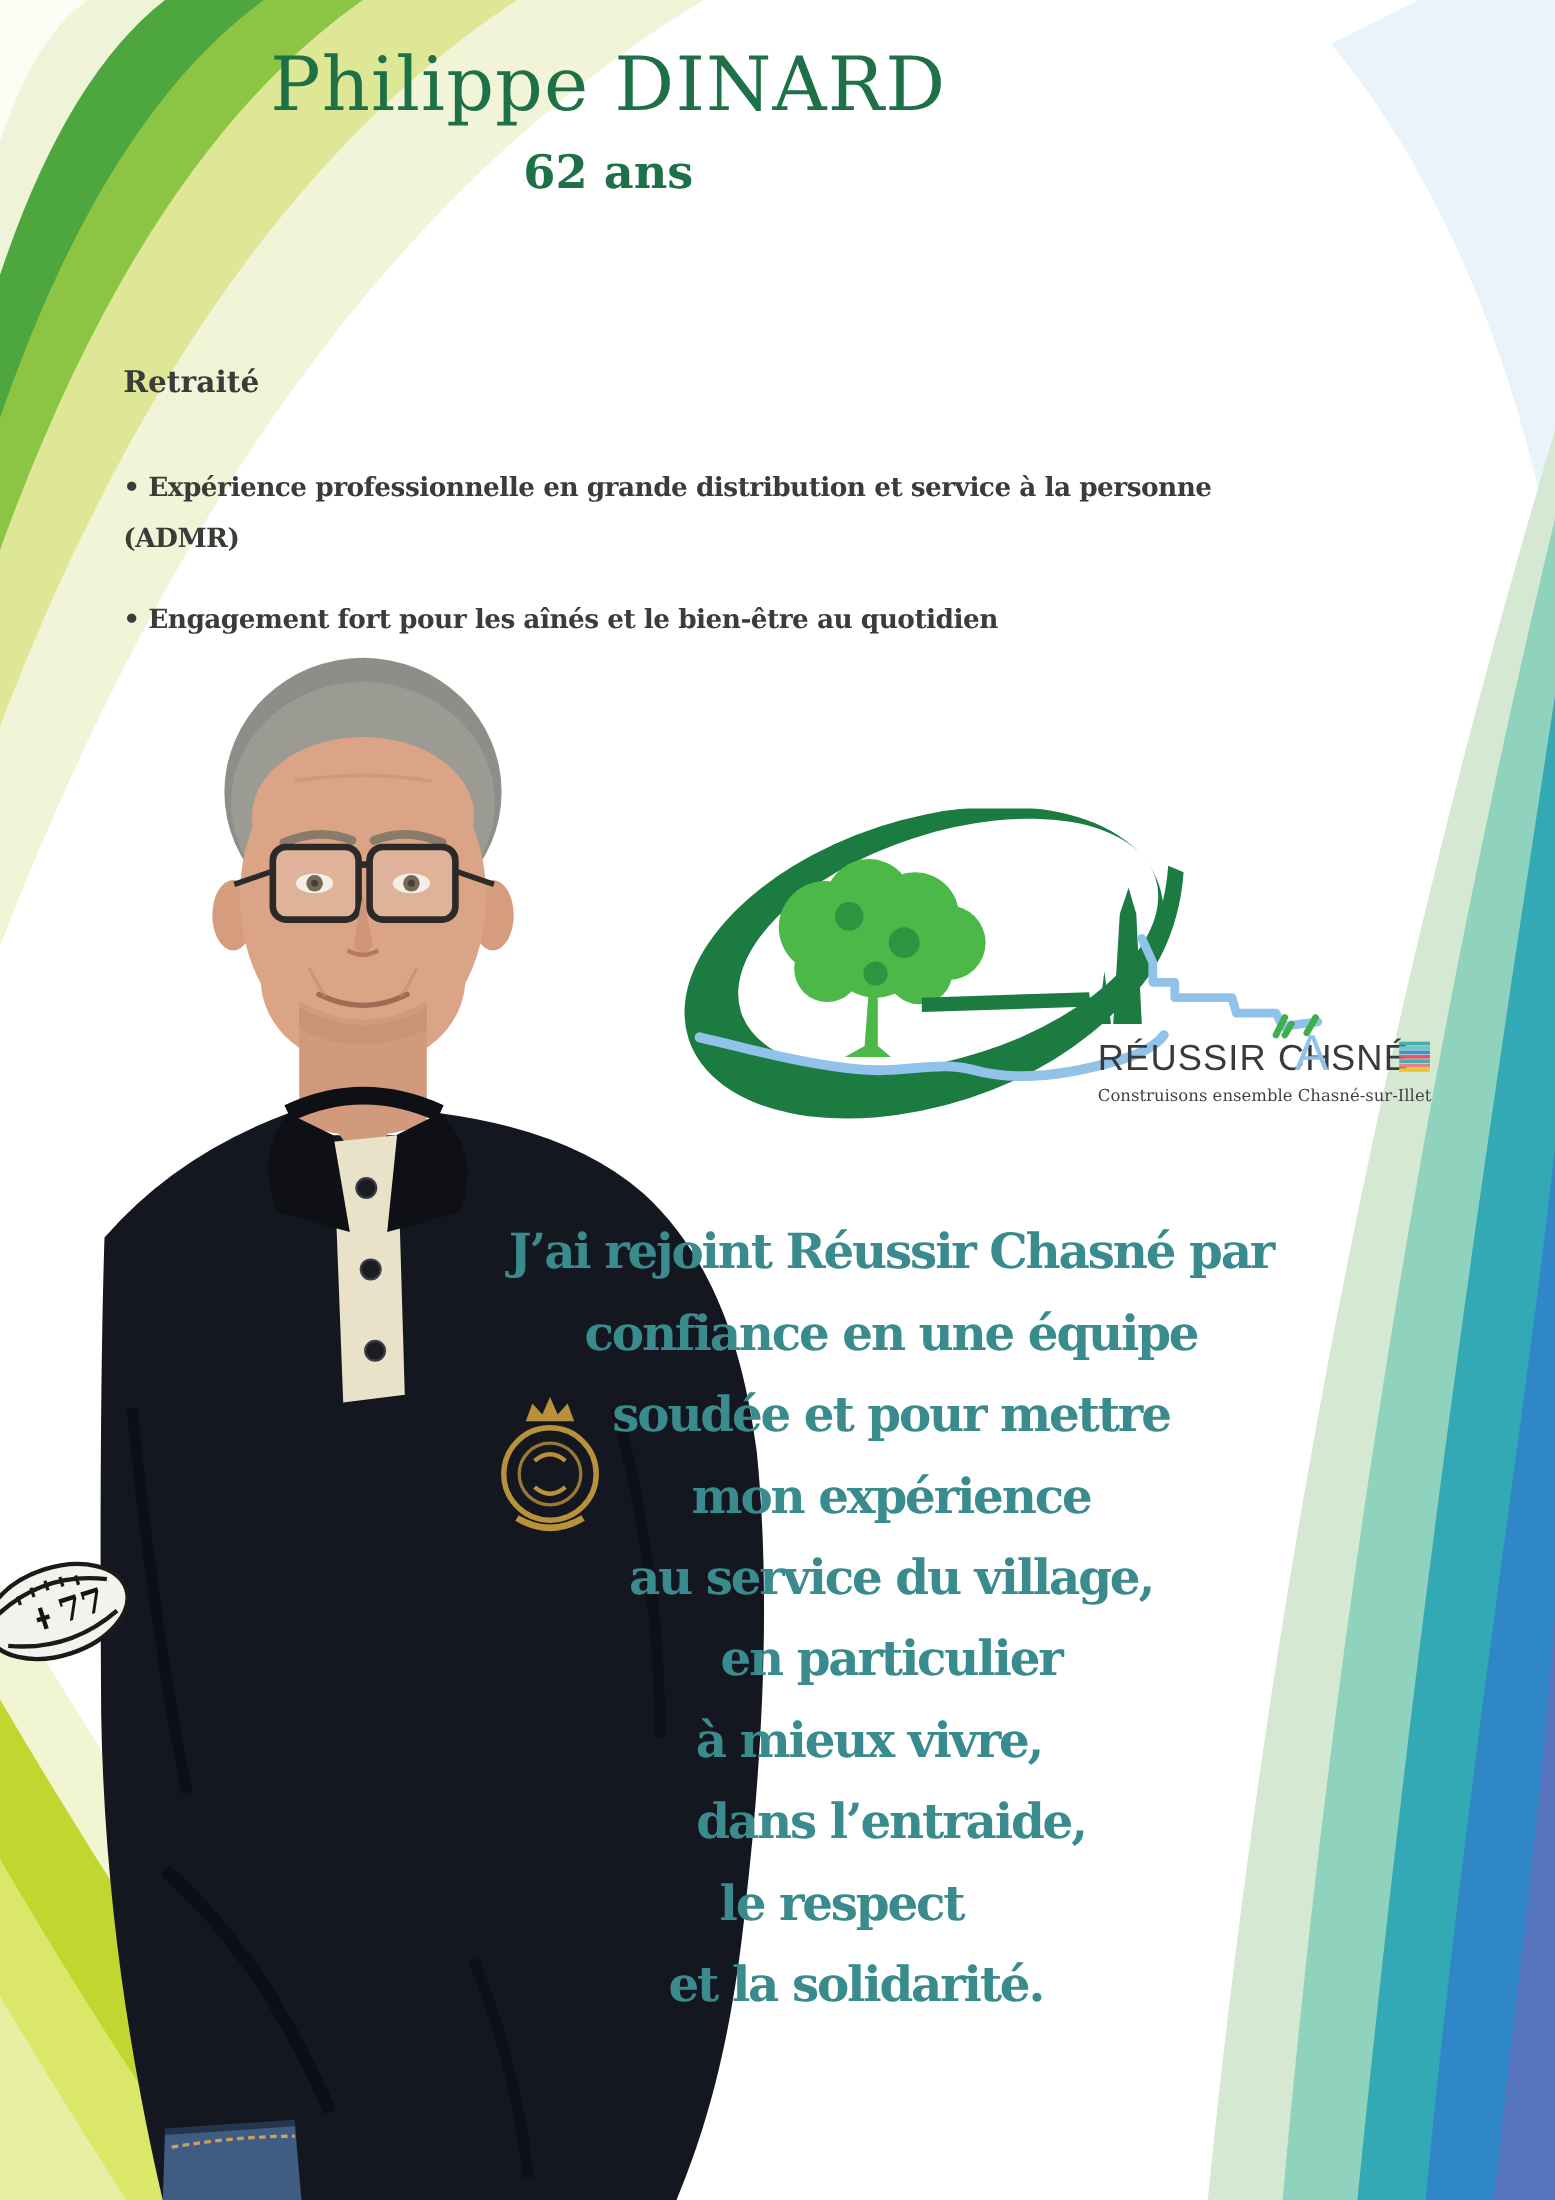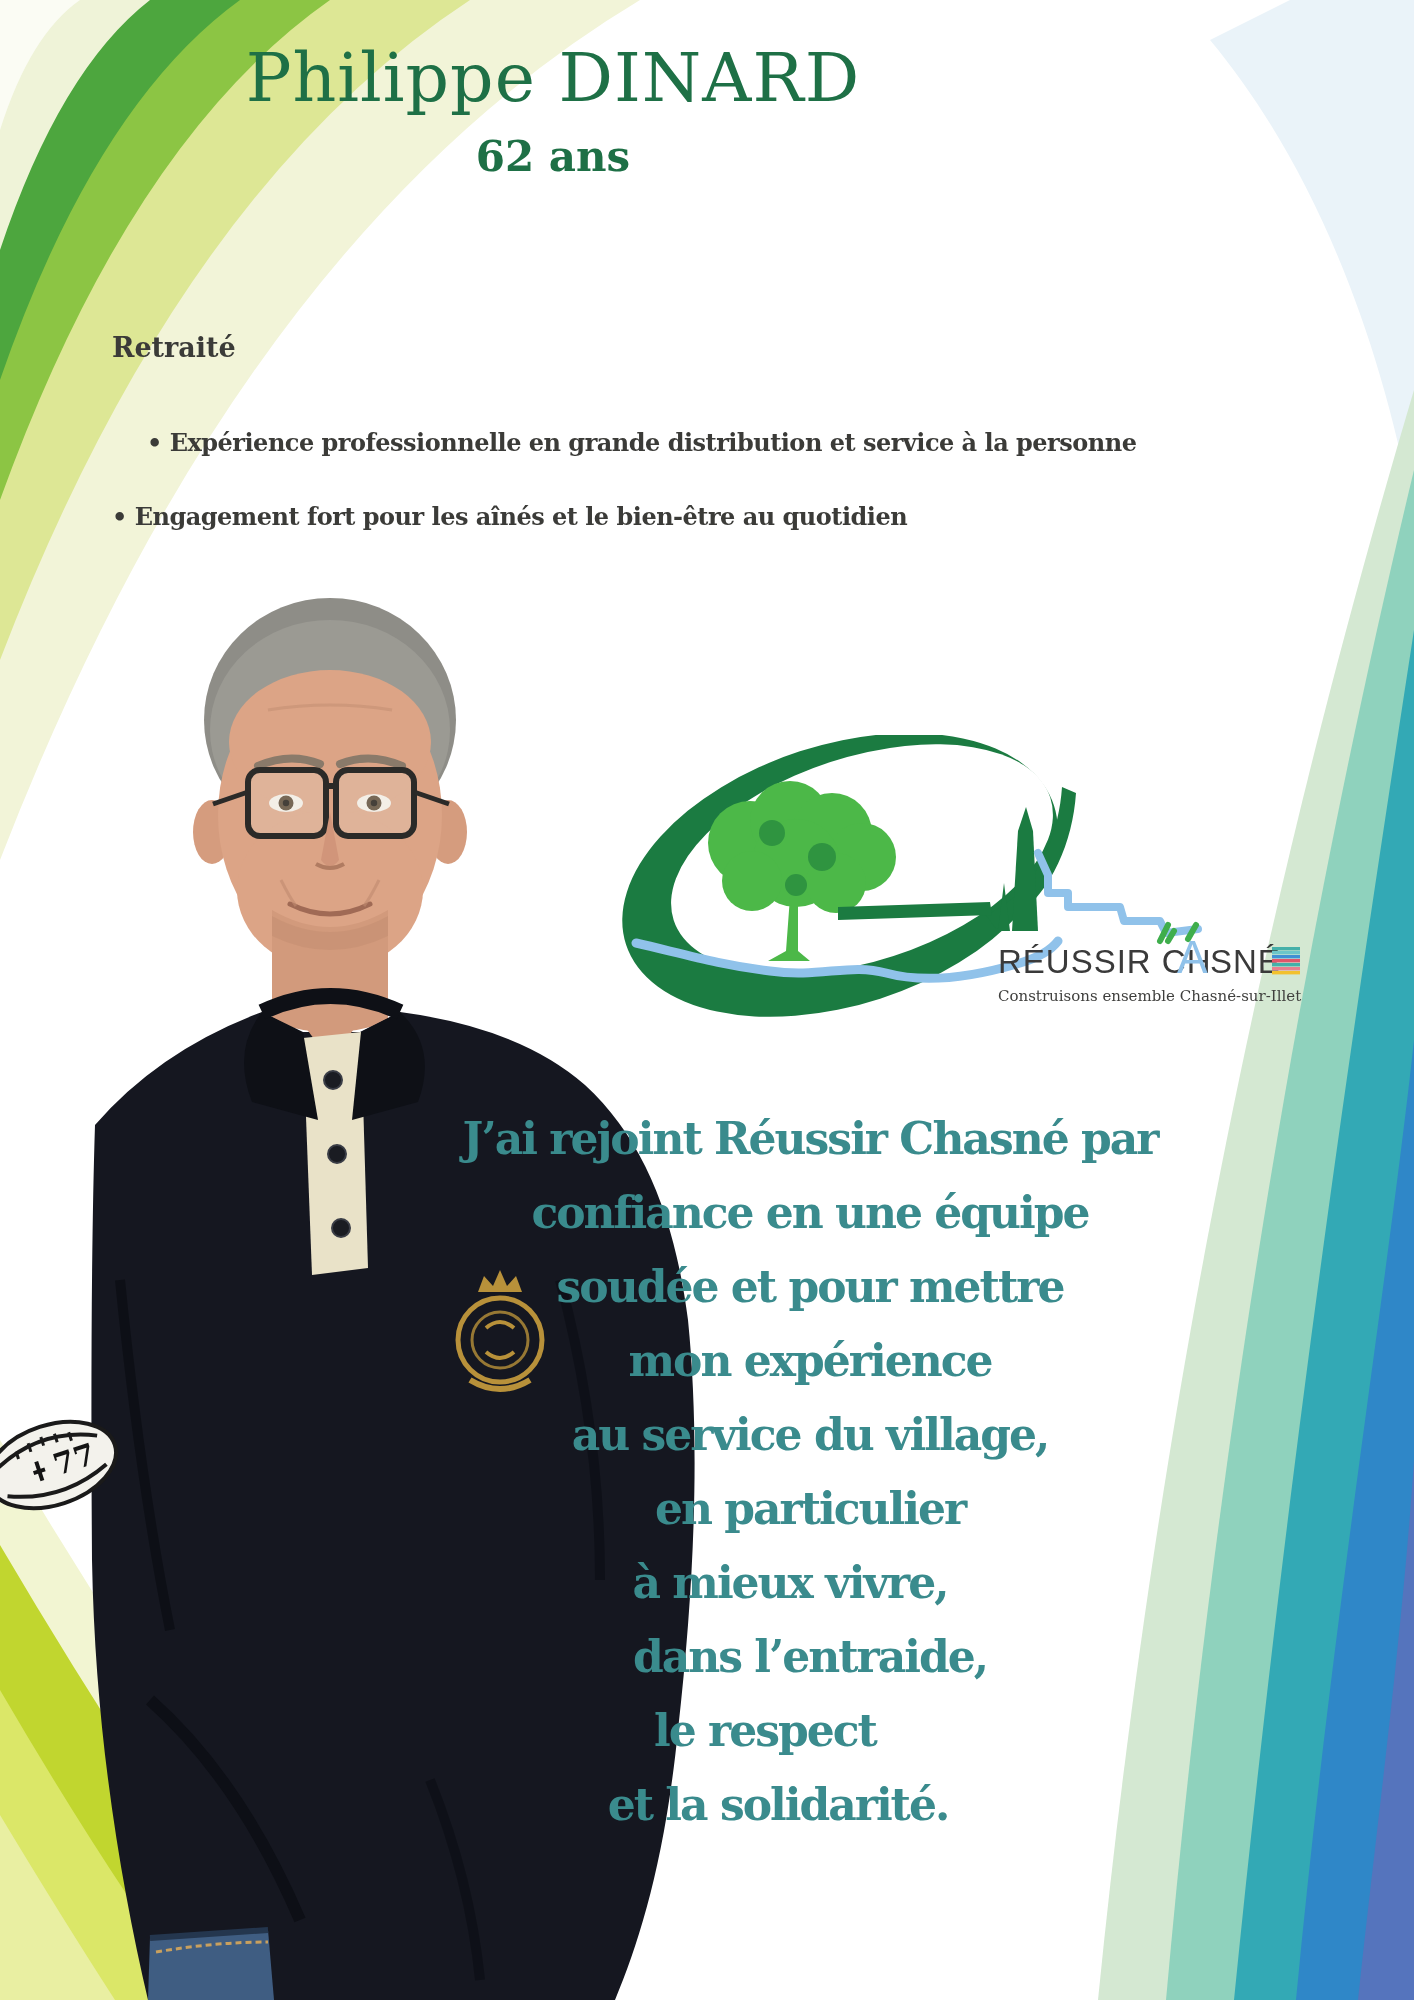--- a/index.html
+++ b/index.html
@@ -11,21 +11,21 @@
 
   
   .header { position:absolute; left:0; top:36px; width:1106px; text-align:center; color:#1e7046; }
   .name { font-size:68px; font-weight:normal; letter-spacing:1px; line-height:84px; }
   .age  { margin-top:12px; font-size:42px; font-weight:bold; }
 
   
   .info { position:absolute; left:112px; top:330px; width:1180px; color:#3b3b38; font-weight:bold; }
   .status { font-size:27px; line-height:36px; }
   .bullet { font-size:24px; letter-spacing:-0.5px; line-height:46px; white-space:nowrap; }
-  .bullet.first { margin-top:54px;margin-left:35px; }
+  .bullet.first { margin-top:54px; }
   .bullet.second { margin-top:28px; }
 
   
   .quote {
     position:absolute; left:420px; top:1102px; width:780px; text-align:center;
     color:#3a8b8d; font-weight:bold; font-size:44px; letter-spacing:-2px; line-height:74px;
   }
   .quote .ql { position:relative; white-space:nowrap; }
   .quote .ql:nth-child(7)  { left:-20px; }
   .quote .ql:nth-child(9)  { left:-45px; }
@@ -77,20 +77,21 @@
 
   <div class="header">
     <div class="name">Philippe DINARD</div>
     <div class="age">62 ans</div>
   </div>
 
   <div class="info">
     <div class="status">Retraité</div>
     <div class="bullet first">
       <div>• Expérience professionnelle en grande distribution et service à la personne</div>
+      <div>(ADMR)</div>
     </div>
     <div class="bullet second">
       <div>• Engagement fort pour les aînés et le bien-être au quotidien</div>
     </div>
   </div>
 
   <svg class="photo-svg" viewBox="0 0 710 1420" xmlns="http://www.w3.org/2000/svg">
 
     <g>
       <ellipse cx="330" cy="140" rx="126" ry="122" fill="#8e8d87"></ellipse>

